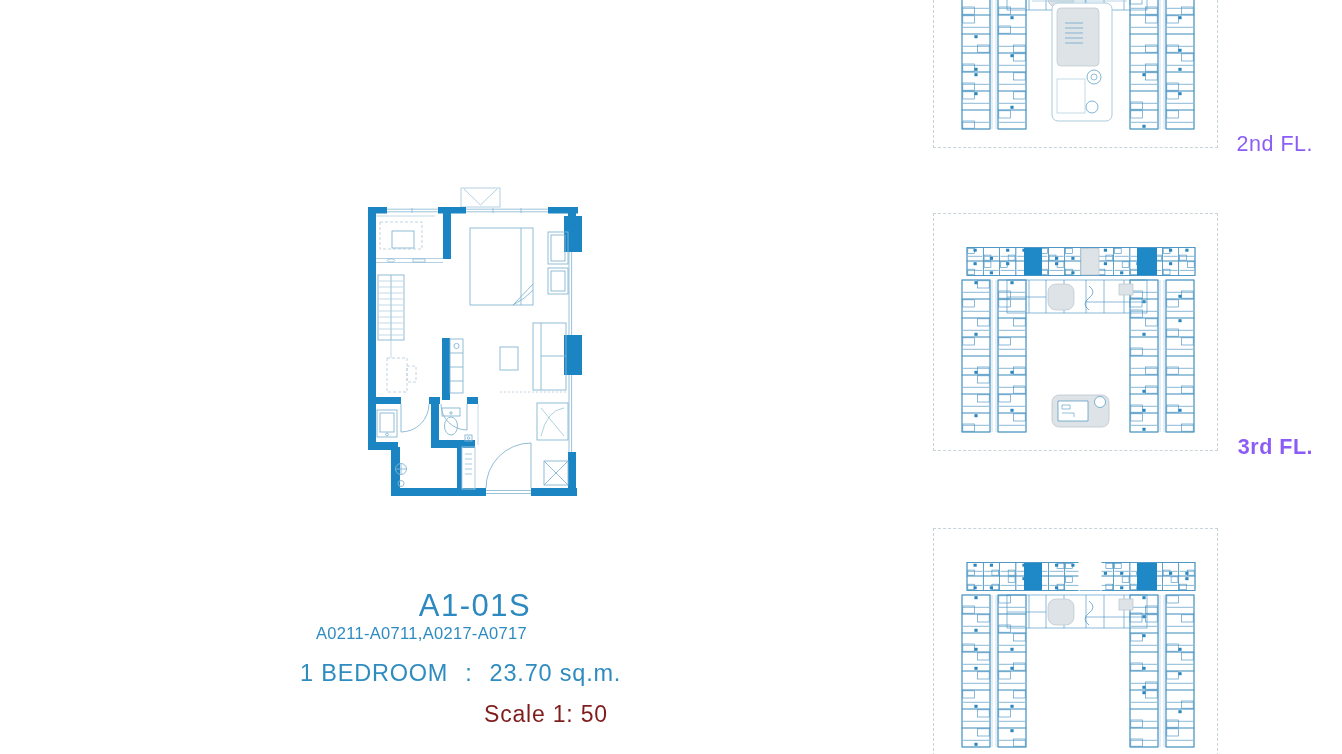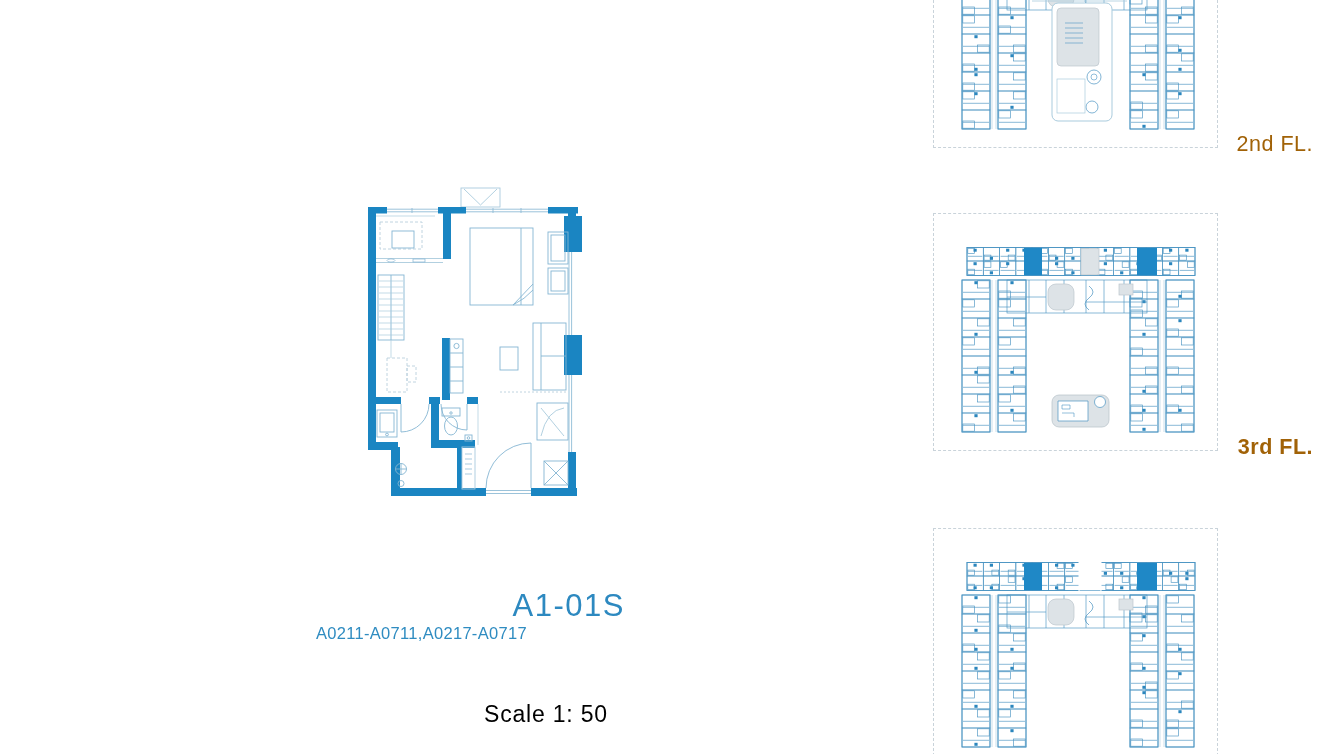--- a/index.html
+++ b/index.html
@@ -1,33 +1,33 @@
 <!DOCTYPE html>
 <html><head>
 <meta charset="utf-8">
 <style>
   html,body{margin:0;padding:0;background:#ffffff;}
   body{width:1342px;height:754px;overflow:hidden;}
   .page{position:relative;width:1342px;height:754px;font-family:"Liberation Sans",sans-serif;background:#fff;}
   .unitplan{position:absolute;left:365px;top:186px;width:230px;height:312px;}
-  .unit-code{position:absolute;left:325px;top:588px;width:300px;text-align:right;
+  .unit-code{position:absolute;left:325px;top:588px;width:300px;text-align:center;
     font-size:31px;letter-spacing:1.5px;color:#2d89c0;}
   .unit-nums{position:absolute;left:316px;top:624px;width:300px;
     font-size:16.5px;letter-spacing:.3px;color:#2f8cc1;}
   .bed-line{position:absolute;left:300px;top:660px;width:340px;font-size:23.5px;
     letter-spacing:.8px;color:#2f8cc1;white-space:nowrap;}
   .bed-line .sep{margin:0 17px;}
-  .scale-line{position:absolute;left:484px;top:701px;font-size:23px;letter-spacing:.8px;color:#000000;}
+  .scale-line{position:absolute;left:484px;top:701px;font-size:23px;letter-spacing:.8px;color:#7f1d1d;}
   .plan{position:absolute;left:933px;width:283px;height:236px;border:1.5px dashed #c9d3da;}
   .plan svg{position:absolute;left:0;top:0;width:283px;height:236px;}
   .plan-2nd{top:-90px;}
   .plan-3rd{top:213px;font-weight:bold;}
   .plan-4th{top:528px;}
   .floor-label{position:absolute;right:-96px;bottom:-10px;font-size:21.5px;
-    letter-spacing:.5px;color:#a16207;white-space:nowrap;}
+    letter-spacing:.5px;color:#8b5cf6;white-space:nowrap;}
 </style>
 </head>
 <body>
 
 <div class="page">
 
   <svg class="unitplan" viewBox="0 0 230 312">
 
     <g fill="none" stroke="#a9cbdd" stroke-width="0.9">
       <rect x="96" y="2" width="39" height="19"></rect>
@@ -138,20 +138,21 @@
 
     <g fill="none" stroke="#85b5d3" stroke-width="0.9">
       <path d="M36,218 V246 M64,218 A28,28 0 0 1 36,246"></path>
       <path d="M102,218 V244 M76,218 A26,26 0 0 0 102,244"></path>
       <path d="M166,302 V257 M121,302 A45,45 0 0 1 166,257"></path>
     </g>
   </svg>
 
   <div class="unit-code">A1-01S</div>
   <div class="unit-nums">A0211-A0711,A0217-A0717</div>
+  <div class="bed-line"><span>1 BEDROOM</span><span class="sep">:</span><span>23.70 sq.m.</span></div>
   <div class="scale-line">Scale 1: 50</div>
 
   <div class="plan plan-2nd">
     <svg id="kp0" viewBox="0 0 283 236">
         <g fill="none" stroke="#4a94c2" stroke-width="0.65">
           <rect x="33" y="33.5" width="228" height="28" stroke-width="0.9"></rect>
           <rect x="33" y="33.5" width="16.285714285714285" height="13.5"></rect>
           <rect x="33.8" y="41.1" width="6.8" height="5.1"></rect>
           <rect x="39.5" y="42.8" width="3.2" height="3" fill="#2b86bd" stroke="none"></rect>
           <line x1="34" y1="42.3" x2="48.285714285714285" y2="42.3"></line>

